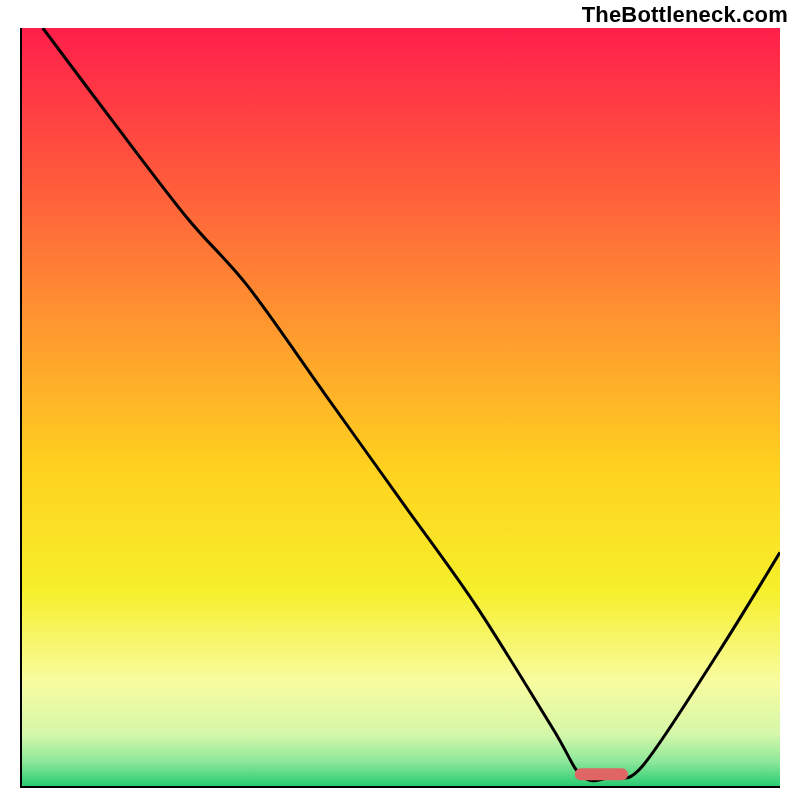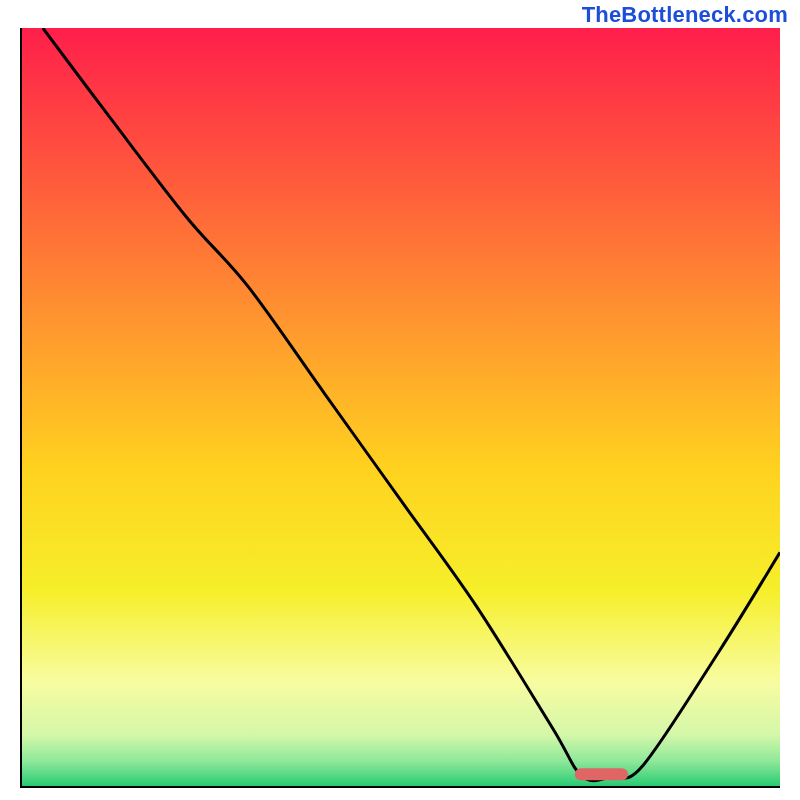--- a/index.html
+++ b/index.html
@@ -15,21 +15,21 @@
     position: relative;
     width: 800px;
     height: 800px;
   }
   .watermark {
     position: absolute;
     top: 2px;
     right: 12px;
     font-size: 22px;
     font-weight: 600;
-    color: #1d4ed8;
+    color: #000000;
     letter-spacing: 0.2px;
     user-select: none;
     margin-left: 44px;
   }
   .plot {
     position: absolute;
     left: 20px;
     top: 28px;
     width: 760px;
     height: 760px;

